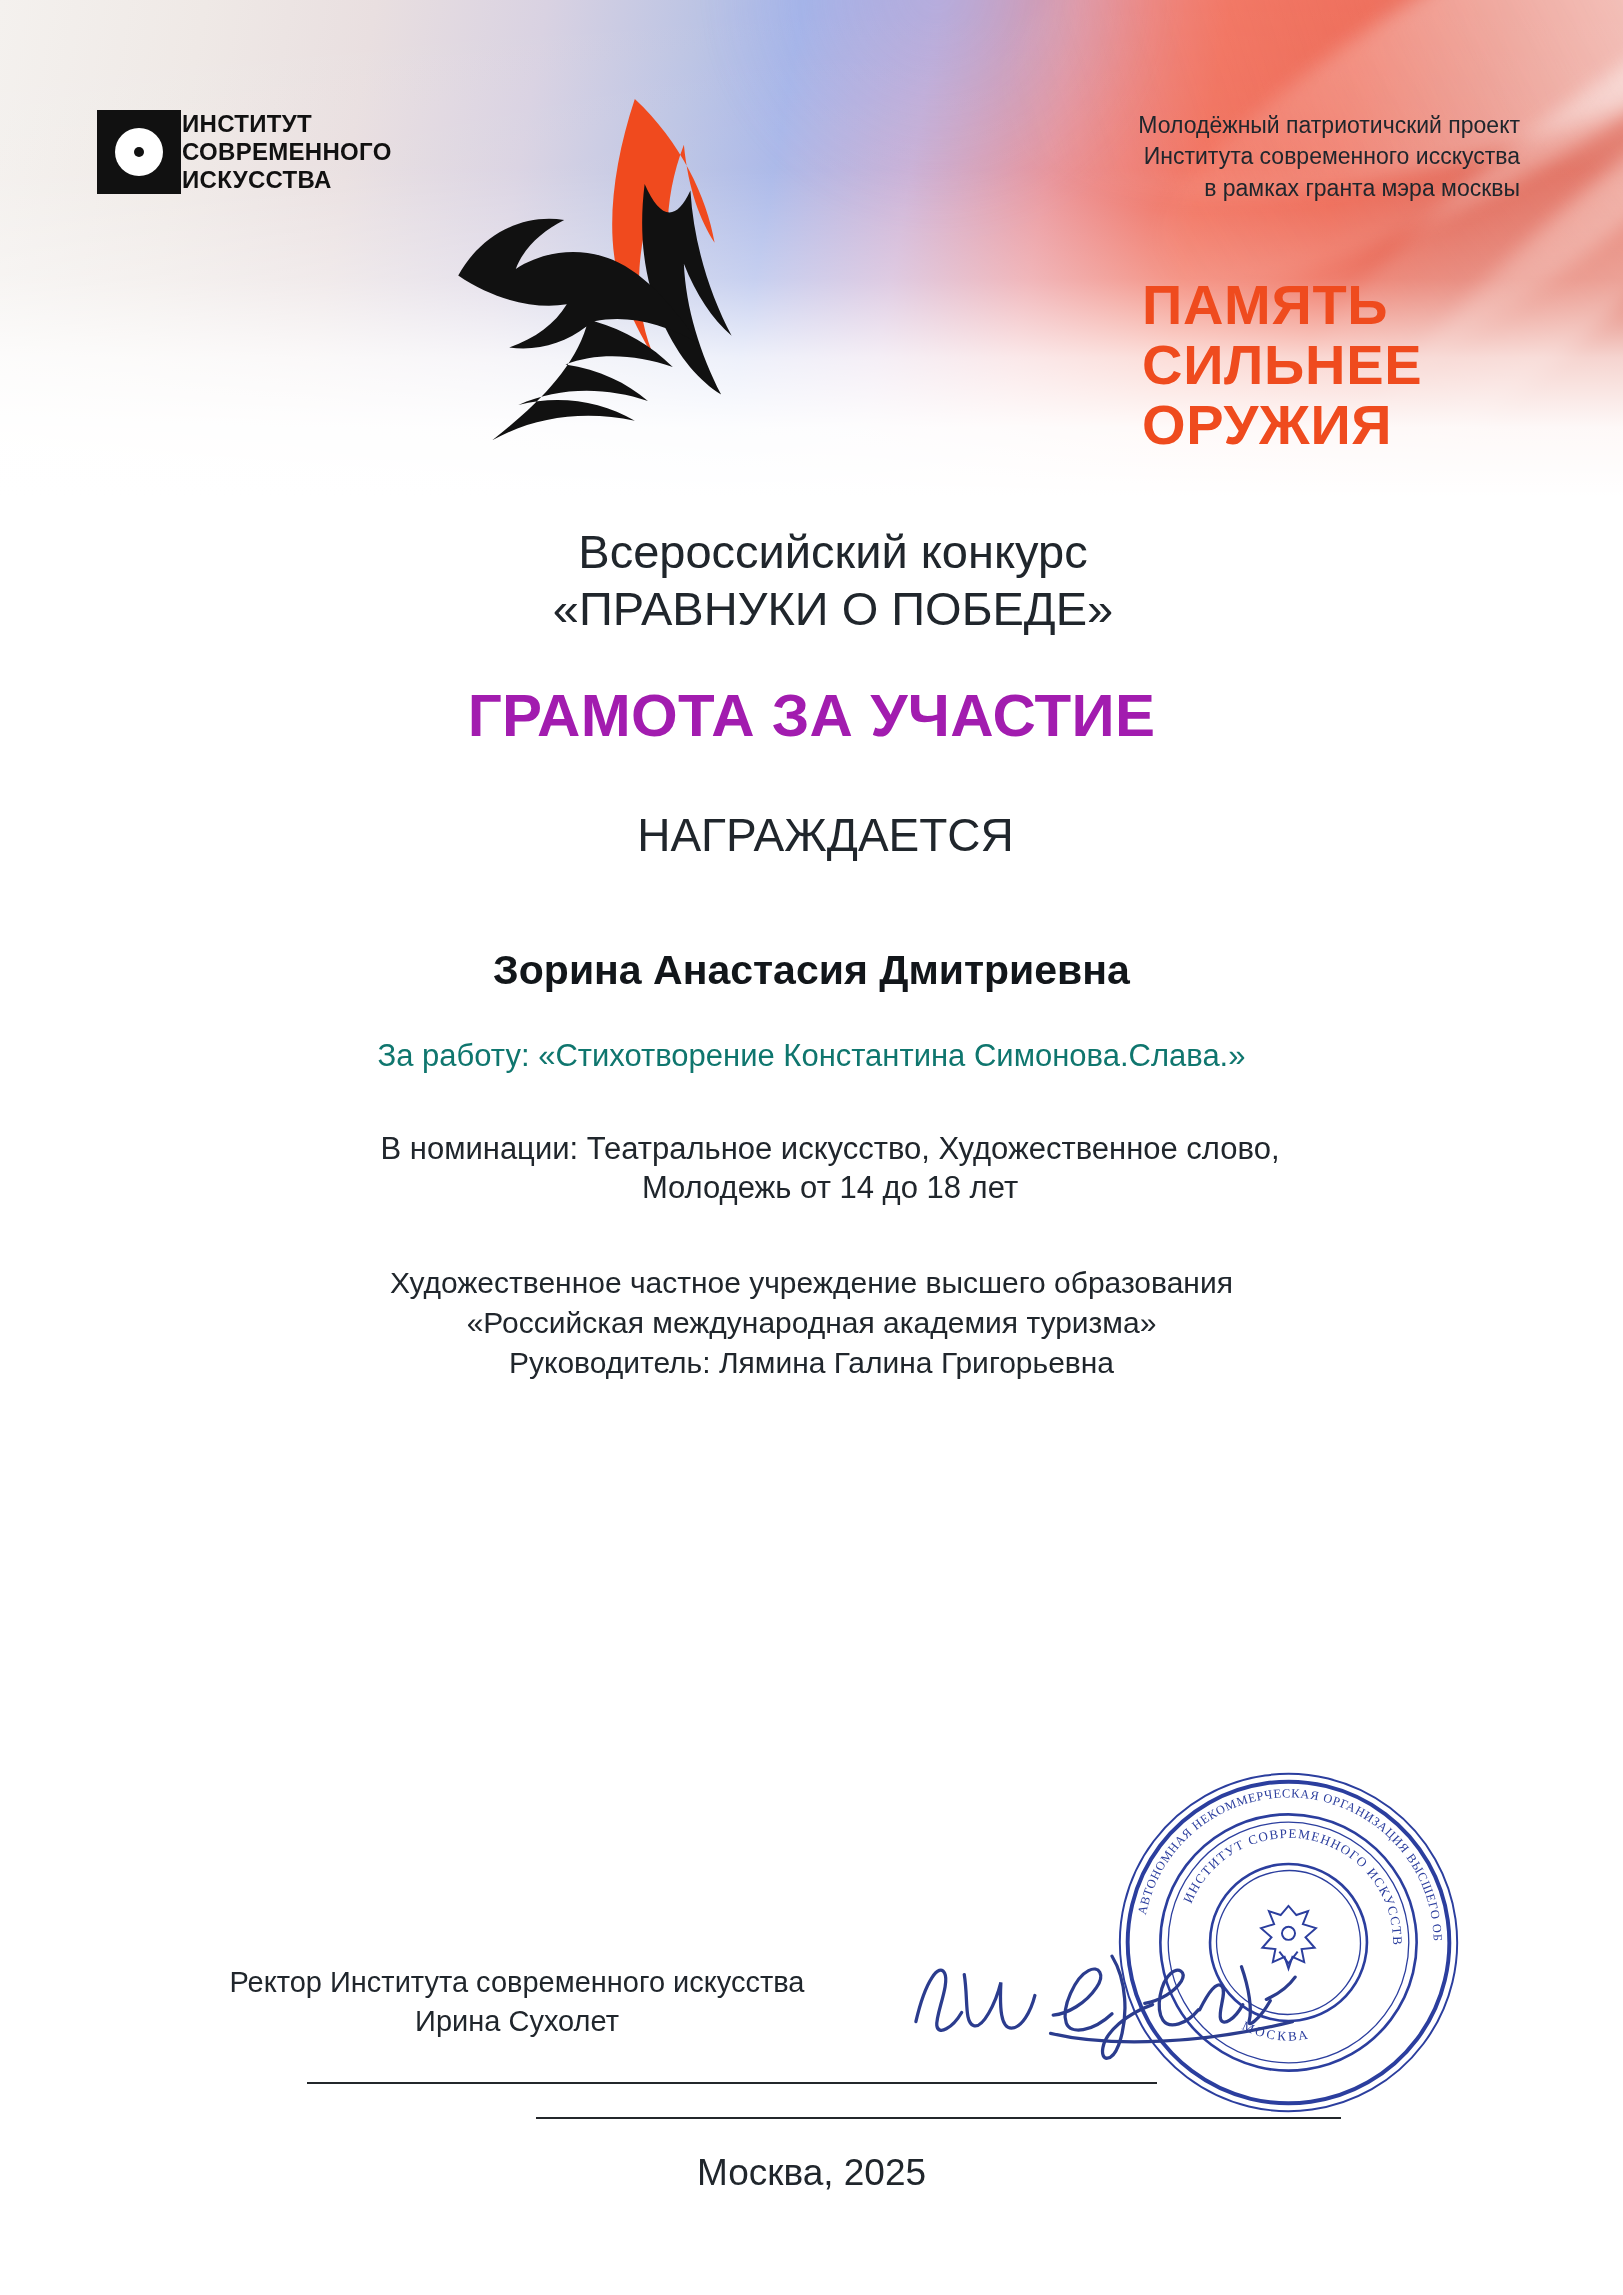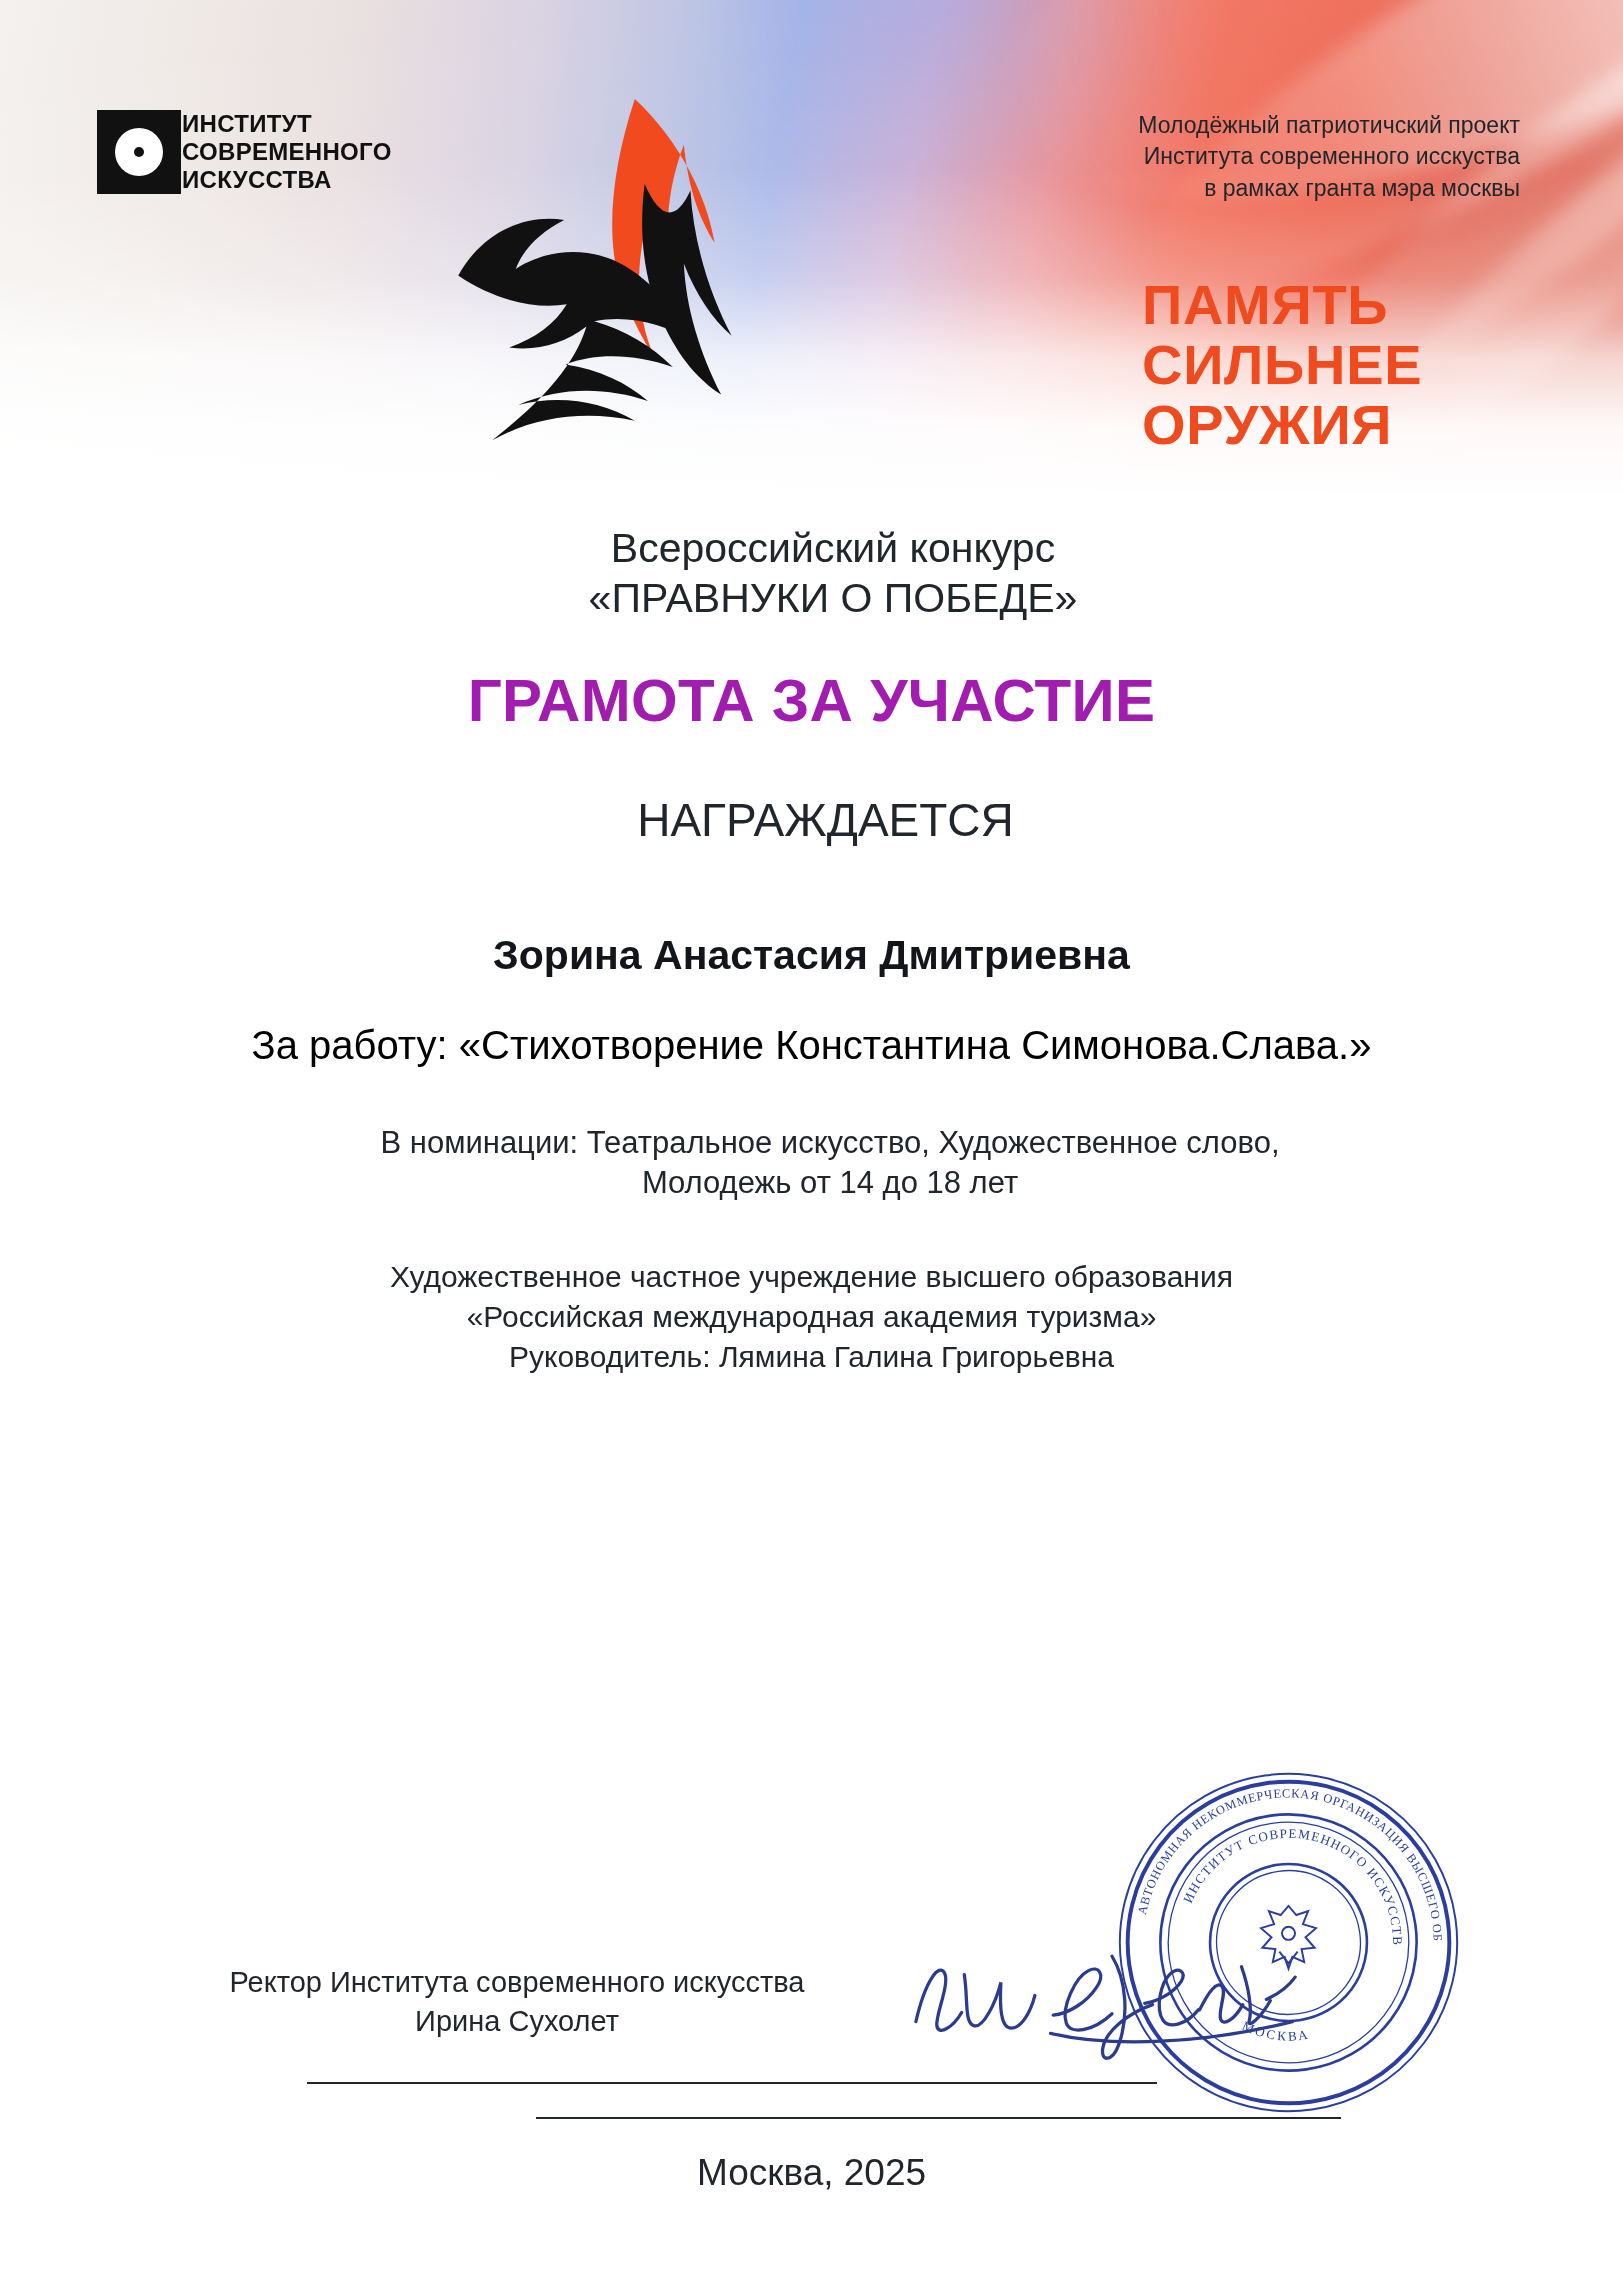--- a/index.html
+++ b/index.html
@@ -169,21 +169,21 @@
 
   
   .content {
     position: absolute;
     top: 523px;
     left: 0;
     width: 1623px;
     text-align: center;
   }
   .contest-line {
-    font-size: 41px;
+    font-size: 47px;
     line-height: 1.22;
     color: #20262c;
     white-space: pre-line;
     margin-bottom: 43px;
     padding-left: 43px;
   }
   .award-type {
     font-size: 60px;
     font-weight: 700;
     letter-spacing: 0.3px;
@@ -197,22 +197,22 @@
     margin-left: 28px;
   }
   .recipient {
     font-size: 41px;
     font-weight: 700;
     color: #12161a;
     margin-bottom: 44px;
     margin-top: 48px;
   }
   .work-line {
-    font-size: 40px;
-    color: #000000;
+    font-size: 31px;
+    color: #0f766e;
     margin-bottom: 55px;
   }
   .nomination {
     font-size: 31px;
     line-height: 1.28;
     color: #20262c;
     white-space: pre-line;
     margin-bottom: 55px;
     padding-left: 37px;
   }

